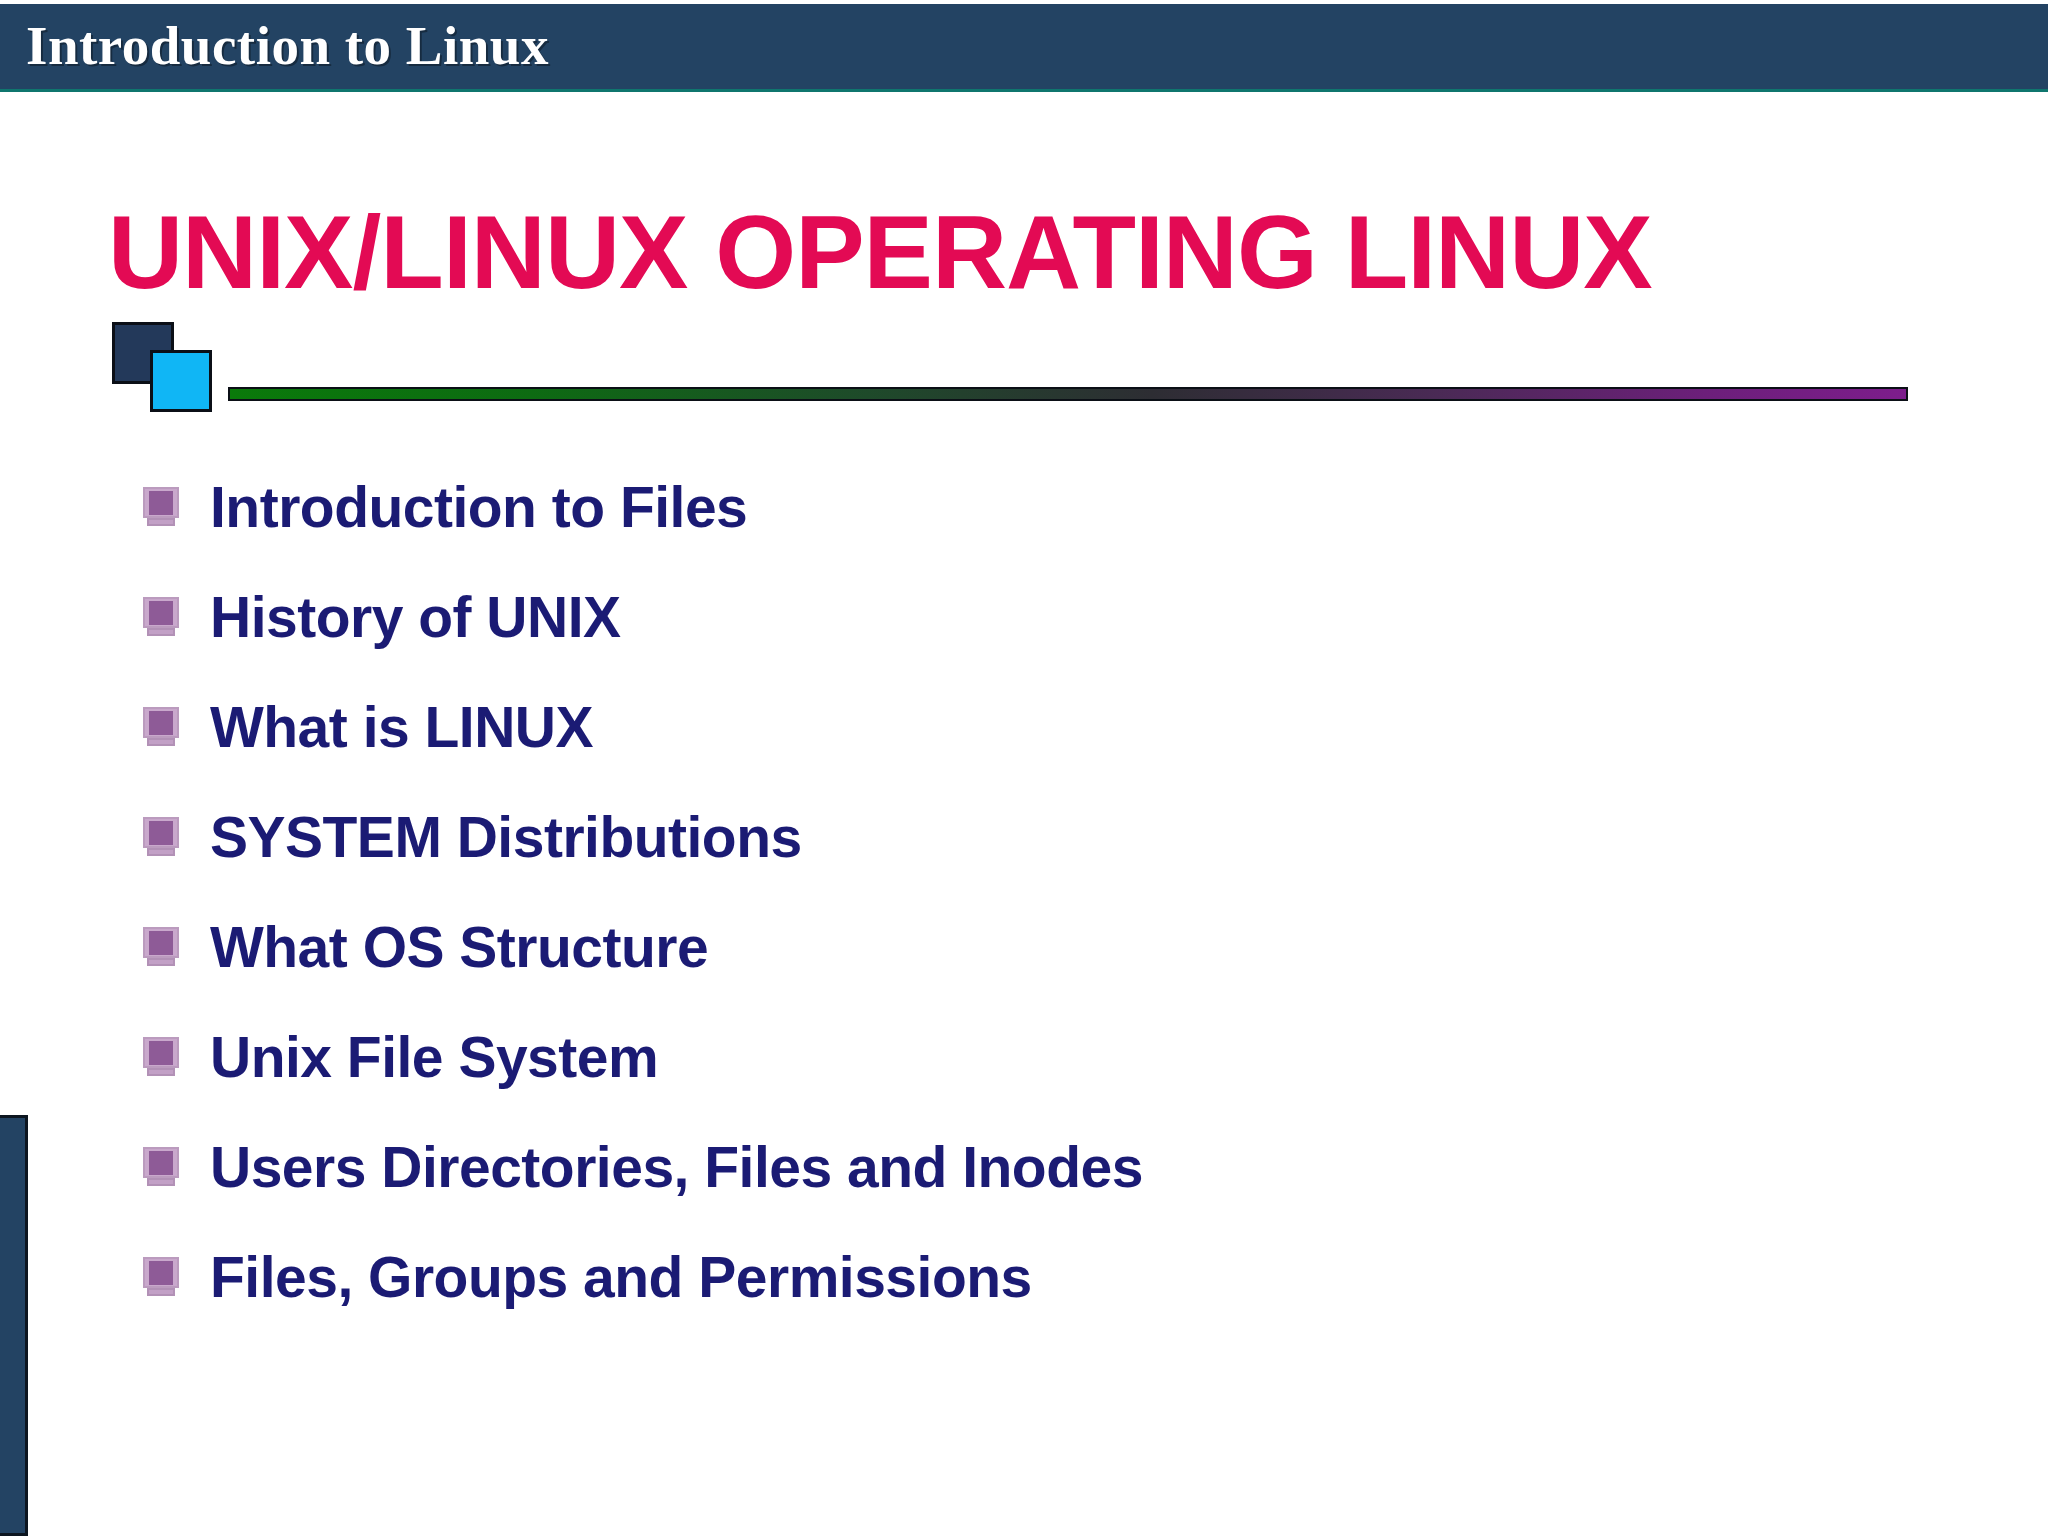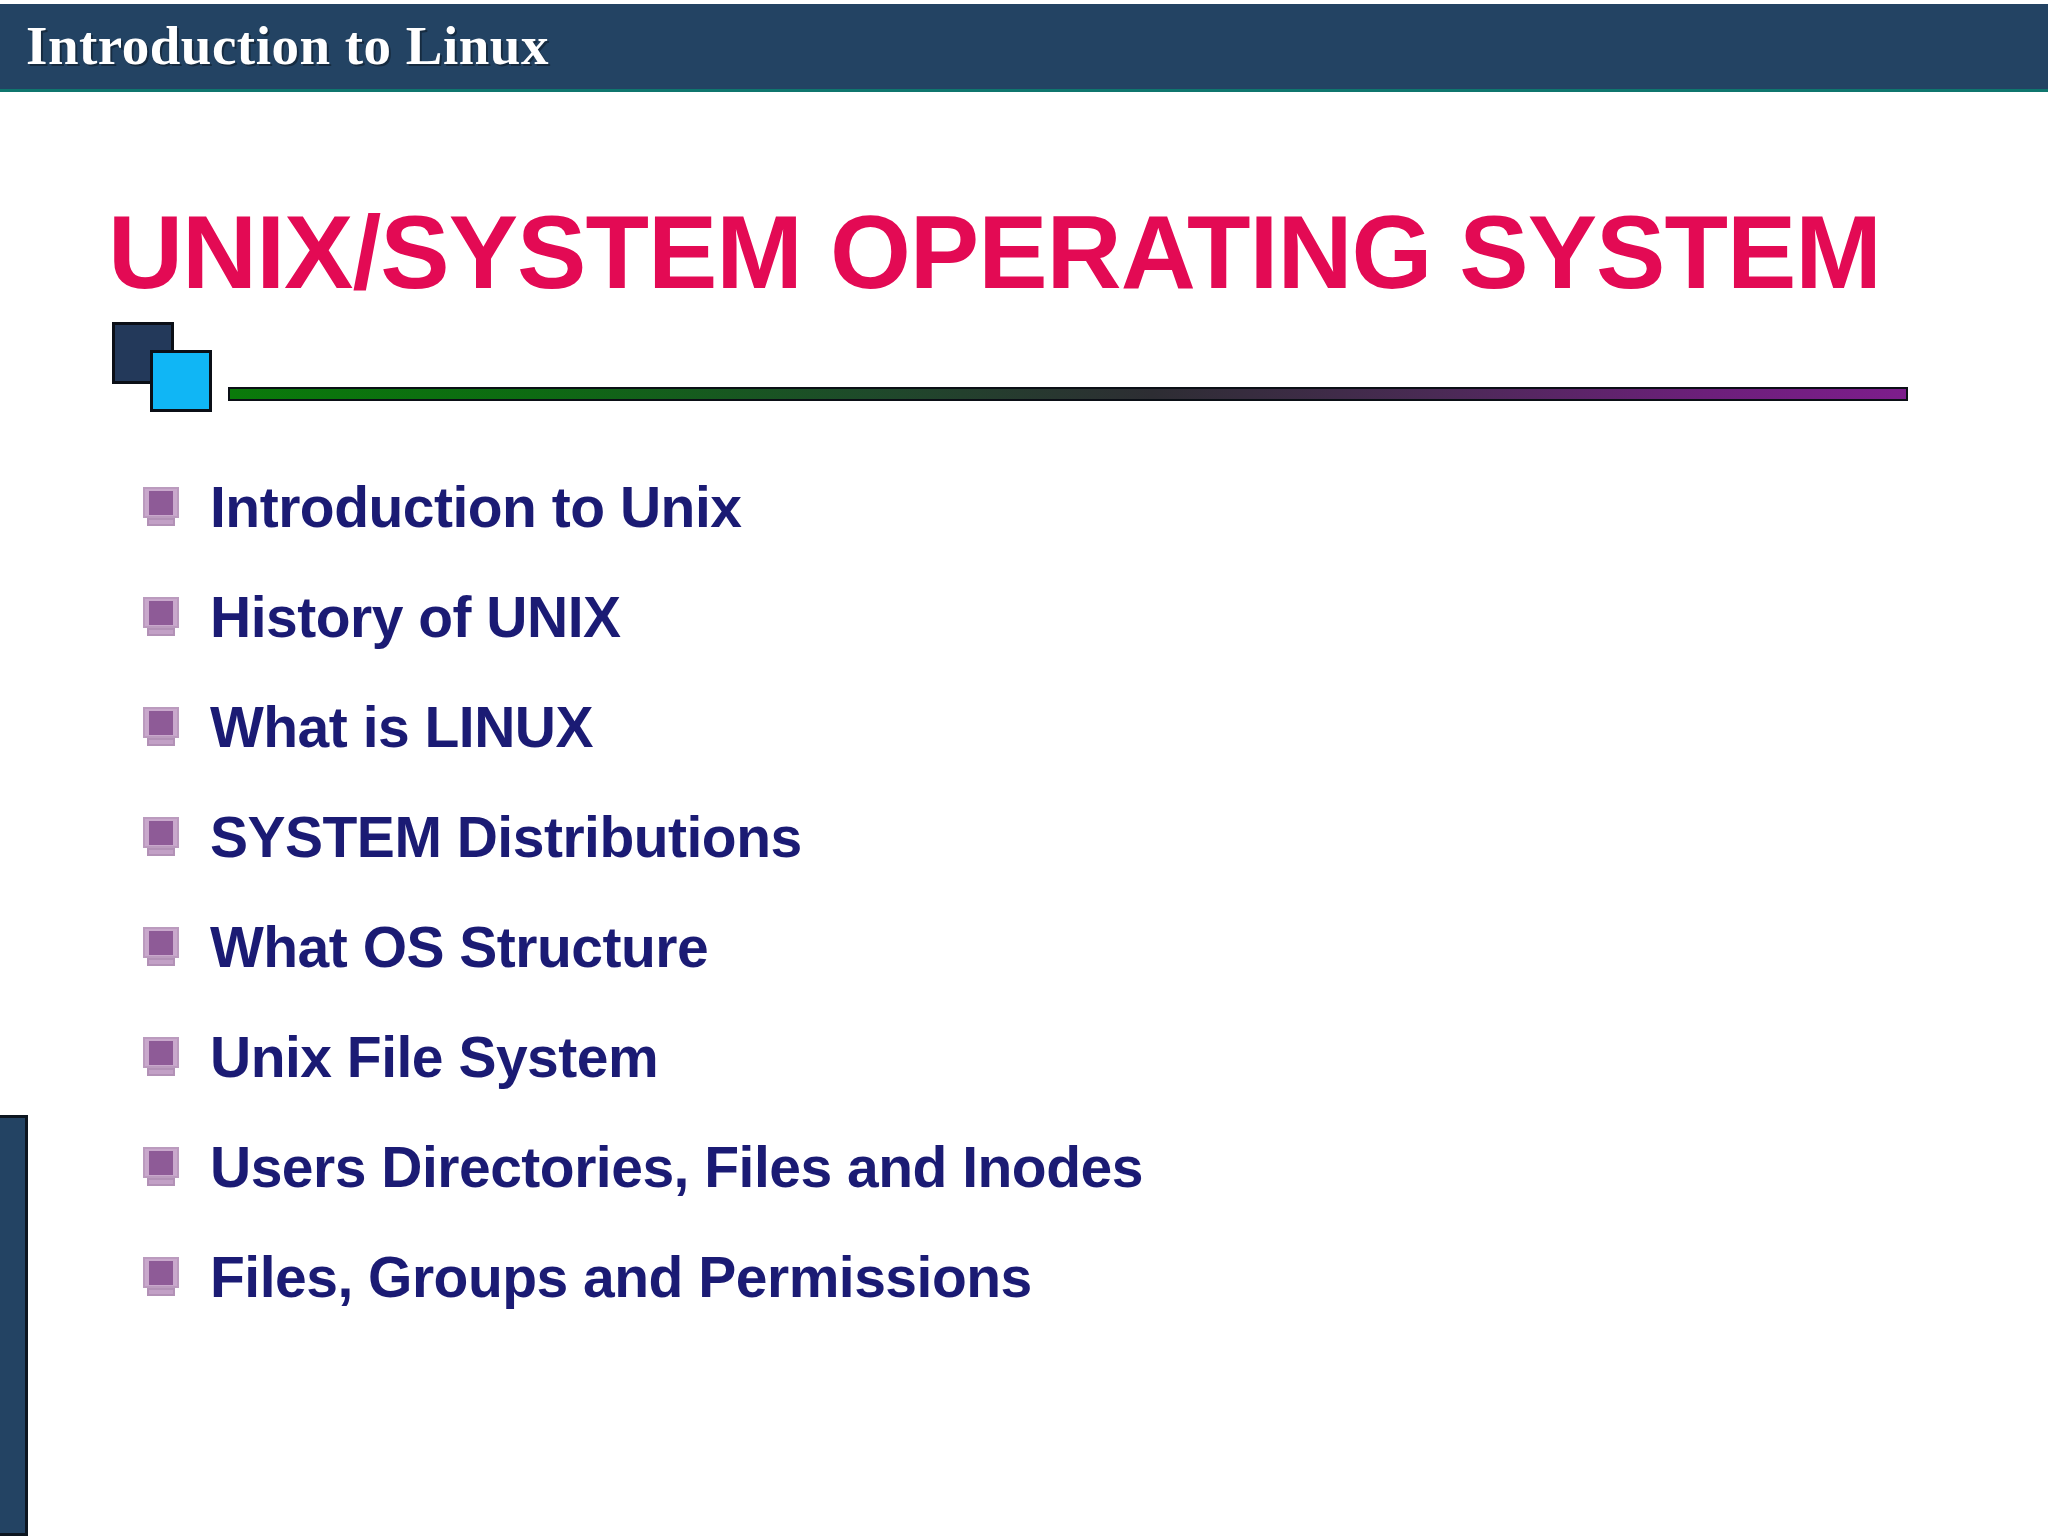--- a/index.html
+++ b/index.html
@@ -181,38 +181,38 @@
 <body>
 
 <div class="slide">
 
   <div class="header-bar">
     <div class="header-title">Introduction to Linux</div>
   </div>
 
   <div class="left-accent"></div>
 
-  <div class="main-title">UNIX/SYSTEM OPERATING SYSTEM</div>
+  <div class="main-title">UNIX/LINUX OPERATING LINUX</div>
 
   <div class="deco">
     <div class="deco-square-dark"></div>
     <div class="deco-square-cyan"></div>
   </div>
 
   <div class="rule"></div>
 
   <div class="bullets">
 
     <div class="bullet-row">
       <span class="bullet-icon">
         <span class="mon-outer"></span>
           <span class="mon-screen"></span>
           <span class="mon-stand"></span>
       </span>
-      <span class="bullet-text">Introduction to Unix</span>
+      <span class="bullet-text">Introduction to Files</span>
     </div>
 
     <div class="bullet-row">
       <span class="bullet-icon">
         <span class="mon-outer"></span>
           <span class="mon-screen"></span>
           <span class="mon-stand"></span>
       </span>
       <span class="bullet-text">History of UNIX</span>
     </div>

